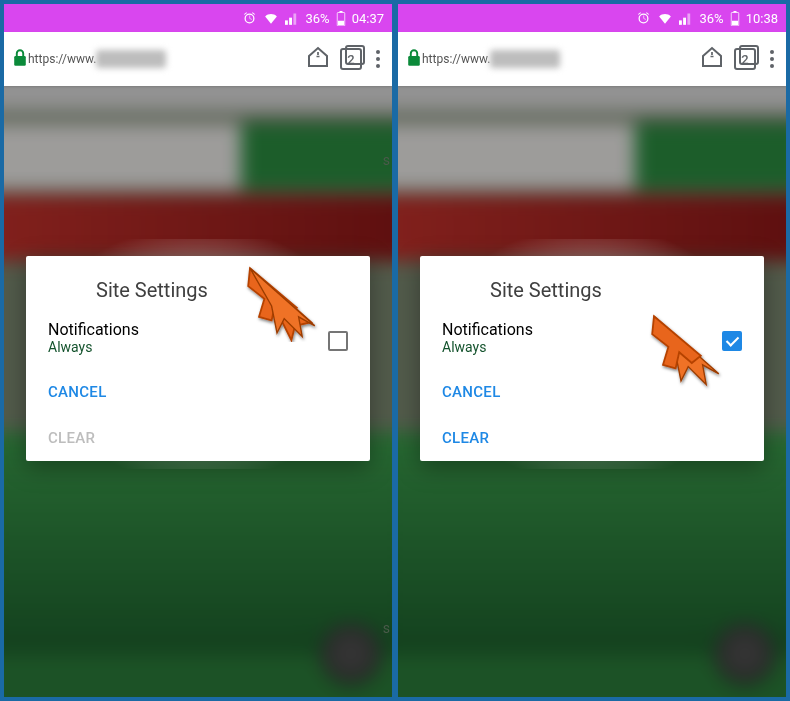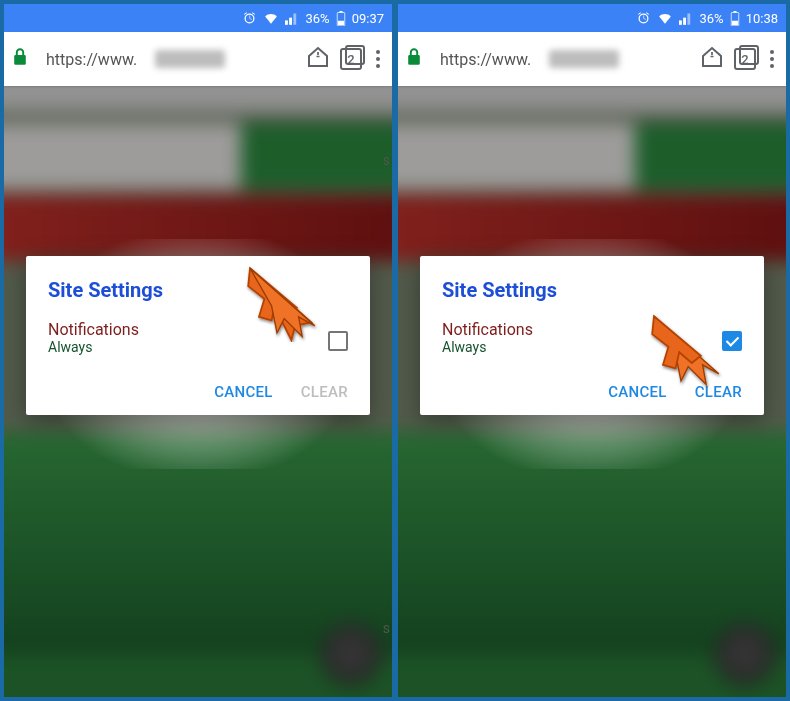--- a/index.html
+++ b/index.html
@@ -37,36 +37,36 @@
       background: radial-gradient(#555,#333);
       box-shadow: 0 2px 6px rgba(0,0,0,.5);
     }
     .dim-overlay {
       position: absolute; inset: 0;
       background: rgba(0,0,0,.32);
     }
     
     .status-bar {
       position: absolute; top: 0; left: 0; right: 0; height: 28px;
-      background: #3b82f6; color: #fff;
+      background: #d946ef; color: #fff;
       display: flex; justify-content: flex-end; align-items: center;
       gap: 6px; padding: 0 8px; font-size: 13px; z-index: 5;
       filter: blur(0);
     }
     .status-bar .ico { display:inline-flex; align-items:center; }
     
     .browser-bar {
       position: absolute; top: 28px; left: 0; right: 0; height: 54px;
       background: #fff; display: flex; align-items: center;
       padding: 0 8px; gap: 10px; z-index: 5;
       box-shadow: 0 1px 2px rgba(0,0,0,.15);
     }
     .url-box {
-      flex: 1; display: flex; align-items: center; gap: 18px;
-      font-size: 16px; color: #555; text-align: right;
+      flex: 1; display: flex; align-items: center; gap: 0;
+      font-size: 12px; color: #555; text-align: right;
     }
     .url-box .lock { color: #0b8a3a; }
     .url-blur {
       width: 70px; height: 18px;
       background: #bdbdbd; border-radius: 3px; filter: blur(3px);
     }
     .home-icon, .tabs-icon, .menu-icon { color: #5f6368; }
     .tabs-icon {
       width: 22px; height: 22px; border: 2px solid #5f6368;
       border-radius: 3px; display: flex; align-items: center;
@@ -88,45 +88,46 @@
       z-index: 8;
     }
     .dialog {
       position: absolute;
       left: 22px; right: 22px; top: 252px;
       background: #fff; border-radius: 2px;
       box-shadow: 0 6px 24px rgba(0,0,0,.35);
       z-index: 10; padding: 22px 22px 14px 22px;
     }
     .dialog-title {
-      font-size: 20px; font-weight: 700; color: #1d4ed8; margin-bottom: 18px;
+      font-size: 20px; font-weight: 400; color: #404040; margin-bottom: 18px; margin-left: 48px;
     }
     .notif-row {
       display: flex; justify-content: space-between; align-items: center;
       margin-bottom: 2px;
     }
-    .notif-label { font-size: 16px; color: #7f1d1d; }
+    .notif-label { font-size: 16px; color: #000000; }
     .notif-sub { font-size: 14px; color: #14532d; }
     .checkbox {
       width: 20px; height: 20px; border: 2px solid #757575;
       border-radius: 2px; position: relative; margin-top: 6px;
     }
     .checkbox.checked {
       border-color: #1e88e5; background: #1e88e5;
     }
     .checkbox.checked::after {
       content: ""; position: absolute;
       left: 5px; top: 1px; width: 5px; height: 10px;
       border: solid #fff; border-width: 0 2.5px 2.5px 0;
       transform: rotate(45deg);
     }
     .dialog-actions {
       display: flex; justify-content: flex-end; gap: 28px;
       margin-top: 28px; font-size: 15px; font-weight: 500;
       letter-spacing: .3px;
+      flex-direction: column;
     }
     .action-btn { color: #1e88e5; cursor: pointer; }
     .action-btn.disabled { color: #bdbdbd; cursor: default; }
     
     .arrow {
       position: absolute; z-index: 12;
       width: 90px; height: 90px;
     }
     .arrow svg { width: 100%; height: 100%; }
     .arrow.a1 { top: 248px; left: 228px; }
@@ -170,21 +171,21 @@
         </svg>
       </span>
     <span>36%</span>
     <span class="ico">
         <svg width="10" height="15" viewBox="0 0 12 20" fill="#fff">
           <rect x="1" y="2" width="10" height="18" rx="1" fill="none" stroke="#fff" stroke-width="1"></rect>
           <rect x="4" y="0" width="4" height="2"></rect>
           <rect x="2" y="13" width="8" height="6"></rect>
         </svg>
       </span>
-    <span>09:37</span>
+    <span>04:37</span>
   </div>
 
   <div class="browser-bar">
     <div class="url-box">
       <span class="lock"><svg width="16" height="18" viewBox="0 0 24 28" fill="#0b8a3a">
             <rect x="3" y="11" width="18" height="15" rx="2"></rect>
             <path d="M7 11V7a5 5 0 0110 0v4" fill="none" stroke="#0b8a3a" stroke-width="3"></path>
           </svg></span>
       <span>https://www.</span>
       <span class="url-blur"></span>

